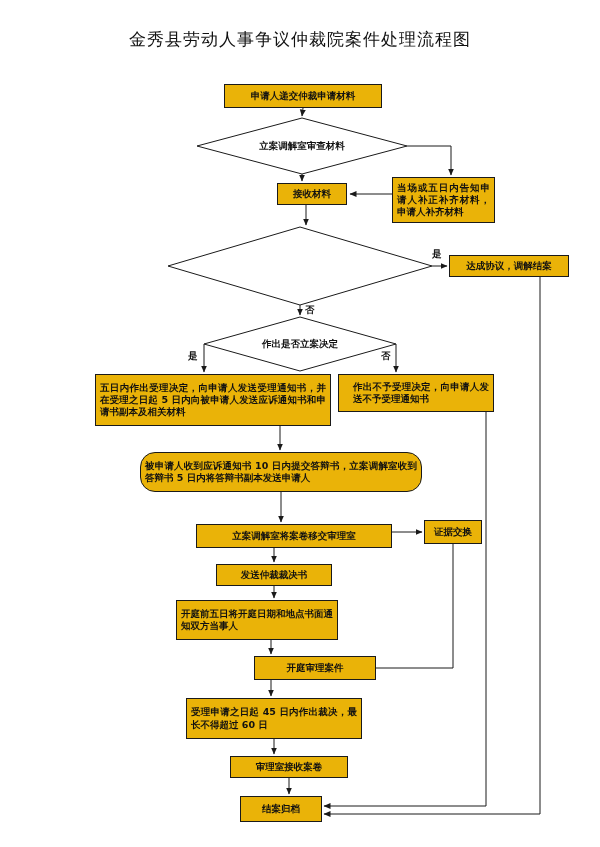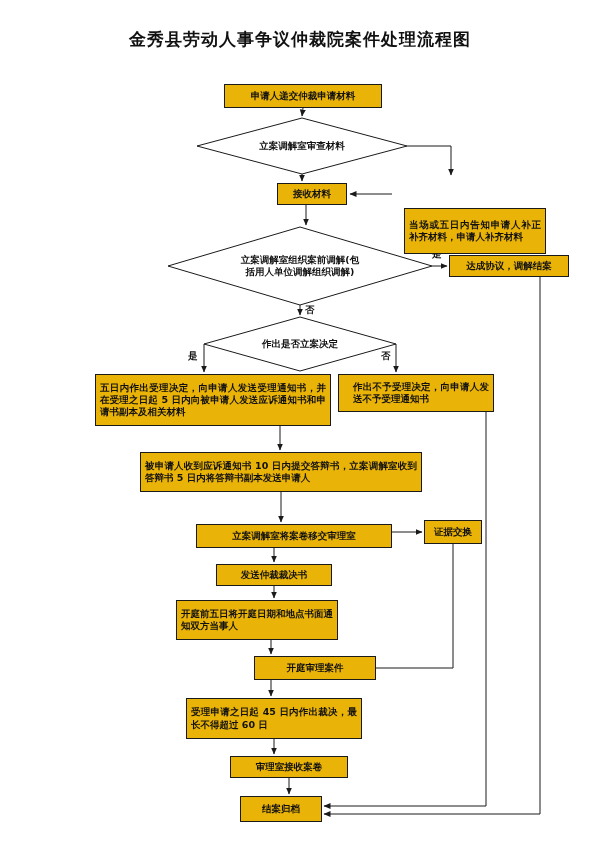--- a/index.html
+++ b/index.html
@@ -12,21 +12,21 @@
     background: #ffffff;
     overflow: hidden;
   }
   .title {
     position: absolute;
     top: 28px;
     left: 0;
     width: 100%;
     text-align: center;
     font-size: 17px;
-    font-weight: bold;
+    font-weight: normal;
     color: #111;
     letter-spacing: 1px;
   }
   svg.wires {
     position: absolute;
     top: 0; left: 0;
     width: 600px; height: 847px;
   }
   .node {
     position: absolute;
@@ -104,41 +104,40 @@
     </g>
 
     <g stroke="#1a1a1a" stroke-width="1" fill="#ffffff">
       <polygon points="302,118 407,146 302,174 197,146"></polygon>
       <polygon points="300,227 432,266 300,305 168,266"></polygon>
       <polygon points="300,317 396,344 300,371 204,344"></polygon>
     </g>
   </svg>
 
   <div class="dtext" style="left:222px; top:135px; width:160px; height:22px;">立案调解室审查材料</div>
-  <div class="dtext" style="left:238px; top:252px; width:124px; height:28px;">立案调解室组织案前调解(包括用人单位调解组织调解)</div>
   <div class="dtext" style="left:250px; top:333px; width:100px; height:22px;">作出是否立案决定</div>
 
   <div class="blabel" style="left:432px; top:249px;">是</div>
   <div class="blabel" style="left:305px; top:305px;">否</div>
   <div class="blabel" style="left:188px; top:351px;">是</div>
   <div class="blabel" style="left:381px; top:351px;">否</div>
 
   <div class="node" style="left:224px; top:84px; width:158px; height:24px;">申请人递交仲裁申请材料</div>
 
   <div class="node" style="left:277px; top:183px; width:70px; height:22px;">接收材料</div>
 
-  <div class="node ml" style="left:404px; top:177px; width:142px; height:46px;margin-top:31px;">当场或五日内告知申请人补正补齐材料，申请人补齐材料</div>
+  <div class="node ml" style="left:392px; top:177px; width:103px; height:46px;">当场或五日内告知申请人补正补齐材料，申请人补齐材料</div>
 
   <div class="node" style="left:449px; top:255px; width:120px; height:22px;">达成协议，调解结案</div>
 
   <div class="node ml" style="left:95px; top:374px; width:236px; height:52px;">五日内作出受理决定，向申请人发送受理通知书，并在受理之日起 5 日内向被申请人发送应诉通知书和申请书副本及相关材料</div>
 
   <div class="node ml" style="left:338px; top:374px; width:156px; height:38px;padding-left:14px;">作出不予受理决定，向申请人发送不予受理通知书</div>
 
-  <div class="node ml" style="left:140px; top:452px; width:282px; height:40px;">被申请人收到应诉通知书 10 日内提交答辩书，立案调解室收到答辩书 5 日内将答辩书副本发送申请人</div>
+  <div class="node ml" style="left:140px; top:452px; width:282px; height:40px;border-radius:15px;">被申请人收到应诉通知书 10 日内提交答辩书，立案调解室收到答辩书 5 日内将答辩书副本发送申请人</div>
 
   <div class="node" style="left:176px; top:524px; width:196px; height:24px;margin-left:20px;">立案调解室将案卷移交审理室</div>
 
   <div class="node" style="left:424px; top:520px; width:58px; height:24px;">证据交换</div>
 
   <div class="node" style="left:216px; top:564px; width:116px; height:22px;">发送仲裁裁决书</div>
 
   <div class="node ml" style="left:176px; top:600px; width:162px; height:40px;">开庭前五日将开庭日期和地点书面通知双方当事人</div>
 
   <div class="node" style="left:210px; top:656px; width:122px; height:24px;margin-left:44px;">开庭审理案件</div>

